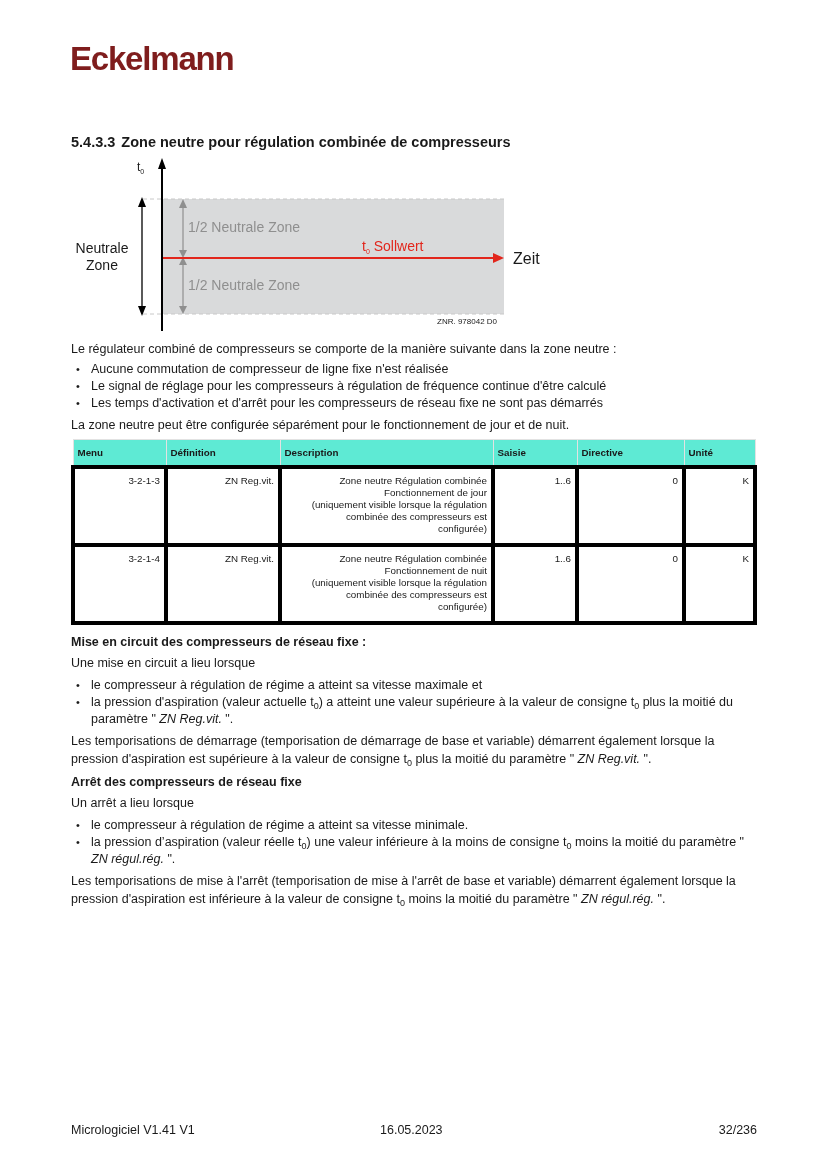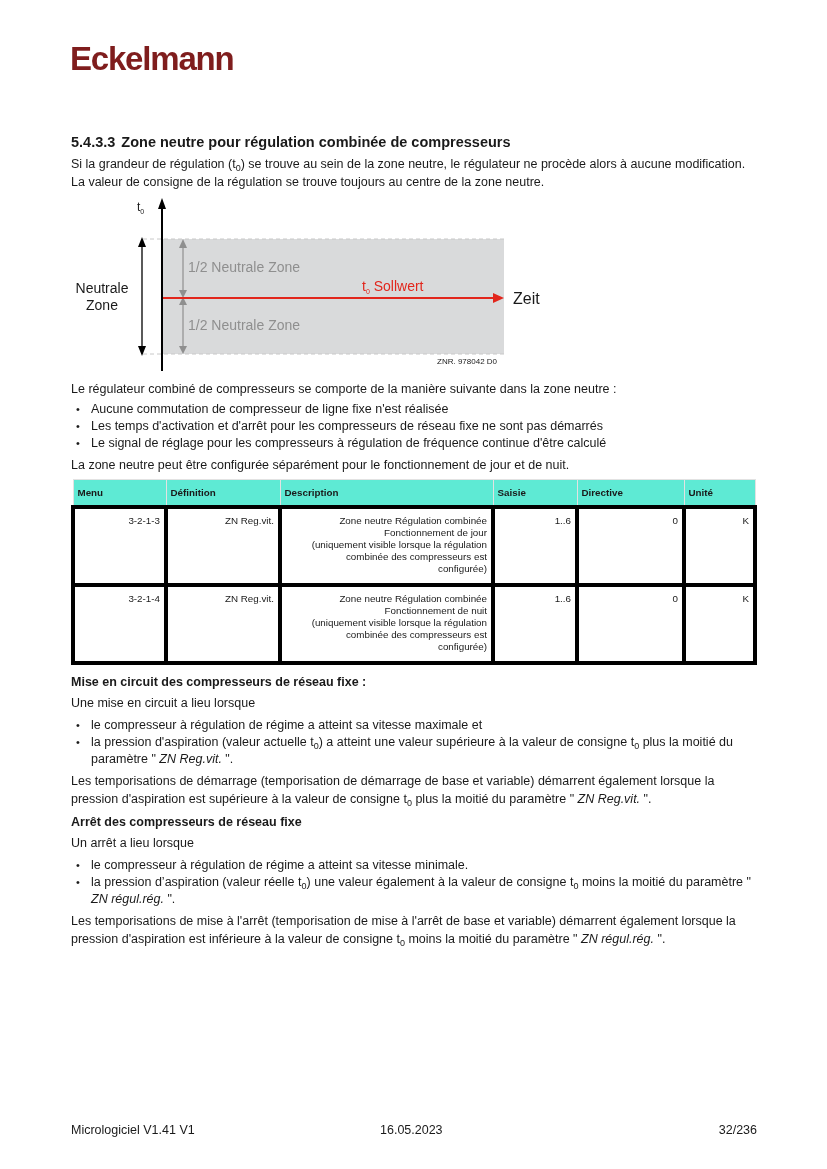--- a/index.html
+++ b/index.html
@@ -30,21 +30,20 @@
   .footer .r { position: absolute; right: 0; }
 </style>
 </head>
 <body>
 
 <div class="logo">Eckelmann</div>
 
 <div class="content">
   <h2><span class="num">5.4.3.3</span><span>Zone neutre pour régulation combinée de compresseurs</span></h2>
 
-  <p class="mt4"><span>Si la grandeur de régulation (t</span><sub>0</sub><span>) se trouve au sein de la zone neutre, le régulateur ne procède alors à aucune modification. La valeur de consigne de la régulation se trouve toujours au centre de la zone neutre.</span></p>
 
   <div class="diagram">
     <svg width="686" height="175" viewBox="0 0 686 175">
 
       <rect x="91" y="42" width="342" height="115" fill="#d9dadb"></rect>
       <line x1="72" y1="42" x2="433" y2="42" stroke="#c8c8c8" stroke-dasharray="4,3"></line>
       <line x1="72" y1="157" x2="433" y2="157" stroke="#c8c8c8" stroke-dasharray="4,3"></line>
 
       <line x1="71" y1="48" x2="71" y2="151" stroke="#000" stroke-width="1.3"></line>
       <polygon points="67,50 75,50 71,40" fill="#000"></polygon>
@@ -71,22 +70,22 @@
     <div style="position:absolute;left:117px;top:62px;font-size:14px;color:#8f8f8f;">1/2 Neutrale Zone</div>
     <div style="position:absolute;left:117px;top:120px;font-size:14px;color:#8f8f8f;">1/2 Neutrale Zone</div>
     <div style="position:absolute;left:291px;top:81px;font-size:14px;color:#e2261c;"><span>t</span><sub style="font-size:7px;">0</sub> <span>Sollwert</span></div>
     <div style="position:absolute;left:442px;top:93px;font-size:16px;">Zeit</div>
     <div style="position:absolute;left:366px;top:160px;font-size:8px;">ZNR. 978042 D0</div>
   </div>
 
   <p class="mt6" style="margin-top:8px;">Le régulateur combiné de compresseurs se comporte de la manière suivante dans la zone neutre :</p>
   <ul>
     <li>Aucune commutation de compresseur de ligne fixe n'est réalisée</li>
+    <li>Le signal de réglage pour les compresseurs à régulation de fréquence continue d'être calculé</li>
     <li>Les temps d'activation et d'arrêt pour les compresseurs de réseau fixe ne sont pas démarrés</li>
-    <li>Le signal de réglage pour les compresseurs à régulation de fréquence continue d'être calculé</li>
   </ul>
   <p style="margin-top:4px;">La zone neutre peut être configurée séparément pour le fonctionnement de jour et de nuit.</p>
 
   <table>
     <thead>
       <tr>
         <th style="width:84px">Menu</th>
         <th style="width:105px">Définition</th>
         <th style="width:204px">Description</th>
         <th style="width:75px">Saisie</th>
@@ -131,21 +130,21 @@
   <ul style="margin-top:5px;">
     <li>le compresseur à régulation de régime a atteint sa vitesse maximale et</li>
     <li><span>la pression d'aspiration (valeur actuelle t</span><sub>0</sub><span>) a atteint une valeur supérieure à la valeur de consigne t</span><sub>0</sub><span> plus la moitié du paramètre " </span><i>ZN Reg.vit. </i><span>".</span></li>
   </ul>
   <p style="margin-top:4px;"><span>Les temporisations de démarrage (temporisation de démarrage de base et variable) démarrent également lorsque la pression d'aspiration est supérieure à la valeur de consigne t</span><sub>0</sub><span> plus la moitié du paramètre " </span><i>ZN Reg.vit. </i><span>".</span></p>
 
   <div class="subh" style="margin-top:6px;">Arrêt des compresseurs de réseau fixe</div>
   <p class="mt4">Un arrêt a lieu lorsque</p>
   <ul style="margin-top:5px;">
     <li>le compresseur à régulation de régime a atteint sa vitesse minimale.</li>
-    <li><span>la pression d’aspiration (valeur réelle t</span><sub>0</sub><span>) une valeur également à la valeur de consigne t</span><sub>0</sub><span> moins la moitié du paramètre " </span><i>ZN régul.rég. </i><span>".</span></li>
+    <li><span>la pression d’aspiration (valeur réelle t</span><sub>0</sub><span>) une valeur inférieure à la moins de consigne t</span><sub>0</sub><span> moins la moitié du paramètre " </span><i>ZN régul.rég. </i><span>".</span></li>
   </ul>
   <p style="margin-top:4px;"><span>Les temporisations de mise à l'arrêt (temporisation de mise à l'arrêt de base et variable) démarrent également lorsque la pression d'aspiration est inférieure à la valeur de consigne t</span><sub>0</sub><span> moins la moitié du paramètre " </span><i>ZN régul.rég. </i><span>".</span></p>
 </div>
 
 <div class="footer">
   <span class="l">Micrologiciel V1.41 V1</span>
   <span class="c">16.05.2023</span>
   <span class="r">32/236</span>
 </div>
 

